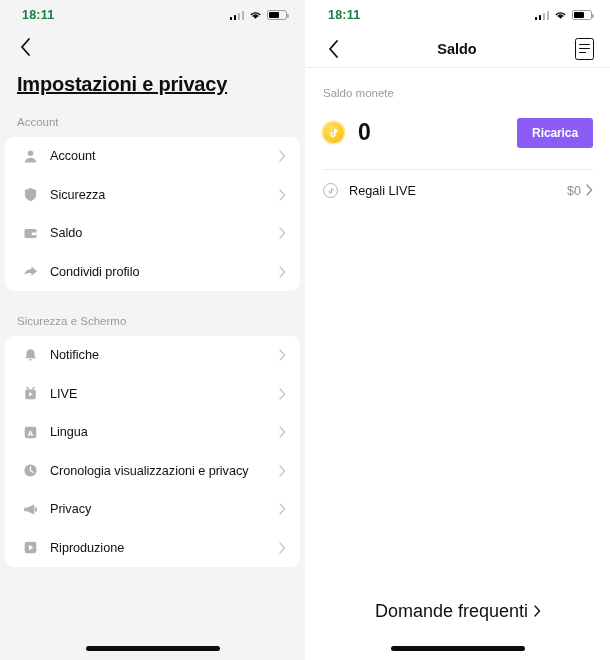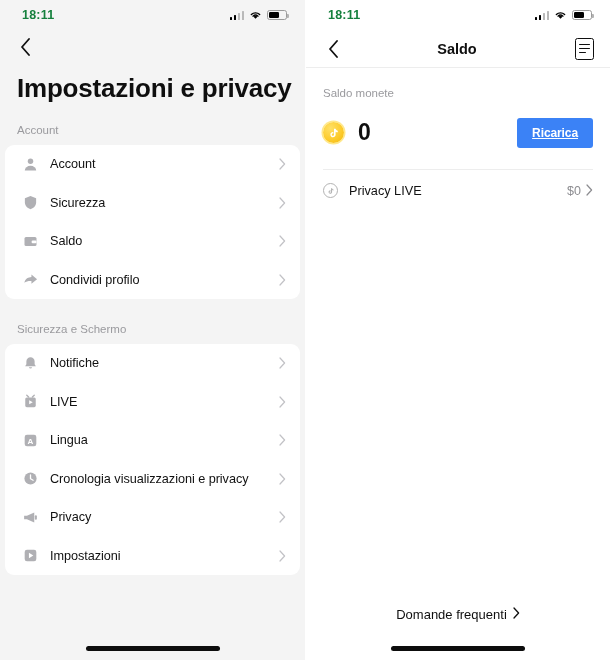--- a/index.html
+++ b/index.html
@@ -40,22 +40,22 @@
     position:absolute; left:50%; transform:translateX(-50%);
     bottom:9px; width:134px; height:5px; background:#0d0d0d; border-radius:3px;
   }
 
   
   .left-nav { height:34px; display:flex; align-items:center; padding-left:12px; }
   .chev-back { width:26px; height:26px; display:flex; align-items:center; justify-content:center; }
   .chev-back svg { display:block; }
 
   .page-title {
-    font-size:26px; font-weight:bold; color:#0f0f0f;
-    padding:9px 0 20px 17px; letter-spacing:-0.2px;
+    font-size:20px; font-weight:bold; color:#0f0f0f;
+    padding:9px 0 20px 17px; letter-spacing:-0.2px;text-decoration:underline;
   }
 
   .section-label {
     font-size:11.5px; color:#9a9a9e;
     padding:0 0 9px 17px;
   }
   .section-gap { height:24px; }
 
   .card { background:#ffffff; border-radius:9px; margin:0 5px; }
 
@@ -94,40 +94,39 @@
   .coin {
     width:21px; height:21px; border-radius:50%;
     background:radial-gradient(circle at 35% 30%, #ffe066 0%, #fdcc2e 55%, #f2b705 100%);
     display:flex; align-items:center; justify-content:center; flex:0 0 21px;
     box-shadow:0 0 0 1.5px #ffe88a;
   }
   .coin svg { display:block; }
   .bal-num { font-size:23px; font-weight:bold; color:#0f0f0f; margin-left:14px; letter-spacing:-0.3px; }
   .spacer { flex:1; }
   .btn-ricarica {
-    background:#3b82f6; color:#fff; font-size:12px; font-weight:bold;
+    background:#8b5cf6; color:#fff; font-size:12px; font-weight:bold;
     border:none; border-radius:3px; padding:8px 15px; cursor:pointer;
     letter-spacing:-0.1px;
-    text-decoration:underline;
   }
 
   .divider { height:1px; background:#ededed; margin:14px 17px 0 17px; }
 
   .gift-row {
     display:flex; align-items:center; height:41px; padding:0 17px;
   }
   .gift-ico { width:15px; height:15px; border:1.2px solid #b3b3b3; border-radius:50%;
               display:flex; align-items:center; justify-content:center; flex:0 0 15px; }
   .gift-lbl { font-size:12.7px; color:#111; margin-left:11px; }
   .gift-val { font-size:12.5px; color:#8c8c90; margin-right:5px; }
 
   .faq {
     position:absolute; left:0; right:0; bottom:38px;
     display:flex; align-items:center; justify-content:center; gap:6px;
-    font-size:13px; color:#0f0f0f; cursor:pointer;margin-top:40px;
+    font-size:18px; color:#0f0f0f; cursor:pointer;margin-top:40px;
   }
 </style>
 </head>
 <body>
 
 <div class="screens">
 
   <div class="phone left">
 
     <div class="statusbar">
@@ -307,21 +306,21 @@
         </span>
       </div>
 
       <div class="row">
         <span class="ico">
           <svg width="15" height="15" viewBox="0 0 16 16">
             <rect x="1.8" y="1.8" width="12.4" height="12.4" rx="2.4" fill="#b0b0b4"></rect>
             <path d="M6.3 5 L11 8 L6.3 11 Z" fill="#ffffff"></path>
           </svg>
         </span>
-        <span class="lbl">Impostazioni</span>
+        <span class="lbl">Riproduzione</span>
         <span class="arr">
           <svg width="7" height="12" viewBox="0 0 7 12">
               <path d="M1 1 L5.6 6 L1 11" stroke="#c2c2c6" stroke-width="1.2" fill="none" stroke-linecap="round" stroke-linejoin="round"></path>
             </svg>
         </span>
       </div>
     </div>
 
     <div class="home-indicator"></div>
   </div>
@@ -386,21 +385,21 @@
 
     <div class="gift-row">
       <span class="gift-ico">
         <svg width="8" height="8" viewBox="0 0 14 14">
           <path d="M8.9 2.1 c.35 1.35 1.25 2.1 2.5 2.25 v1.85 c-.95.05-1.8-.25-2.5-.8 v3.35
                    c0 1.95-1.45 3.25-3.1 3.25 -1.75 0-3.05-1.35-3.05-3.05 0-1.85 1.55-3.3 3.5-3.05 v1.9
                    c-.15-.05-.35-.1-.55-.1 -.75 0-1.3.55-1.3 1.3 0 .7.55 1.25 1.25 1.25 .75 0 1.35-.55
                    1.35-1.45 V2.1 Z" fill="#b3b3b3"></path>
         </svg>
       </span>
-      <span class="gift-lbl">Privacy LIVE</span>
+      <span class="gift-lbl">Regali LIVE</span>
       <span class="spacer"></span>
       <span class="gift-val">$0</span>
       <span class="arr">
         <svg width="7" height="12" viewBox="0 0 7 12">
             <path d="M1 1 L5.6 6 L1 11" stroke="#8c8c90" stroke-width="1.2" fill="none" stroke-linecap="round" stroke-linejoin="round"></path>
           </svg>
       </span>
     </div>
 
     <div class="faq">

